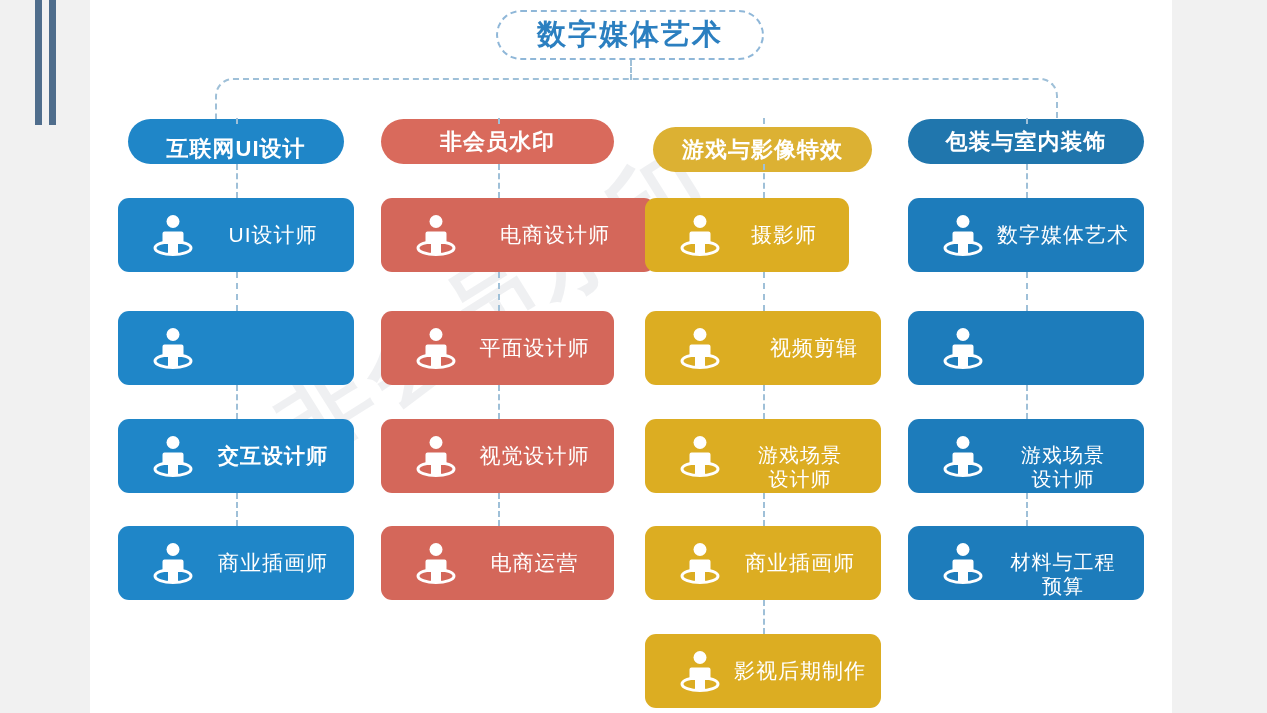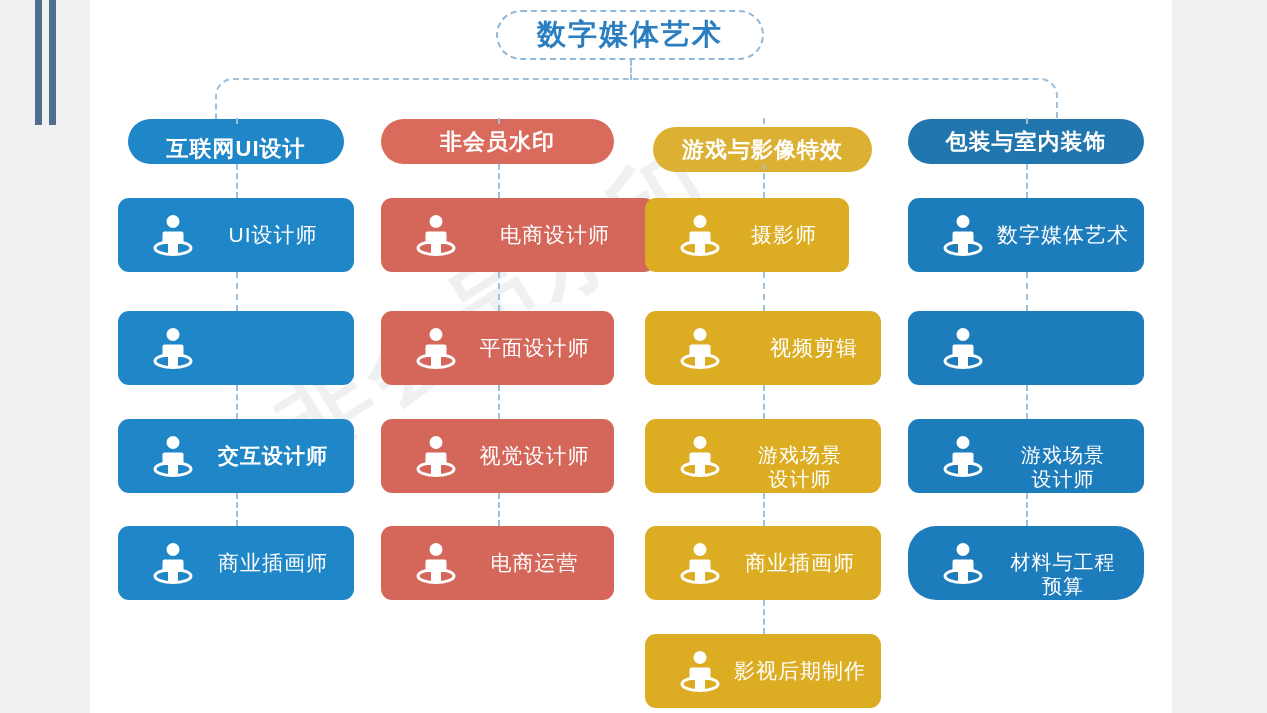--- a/index.html
+++ b/index.html
@@ -361,21 +361,21 @@
           <svg class="person-svg" width="44" height="46" viewBox="0 0 44 46" aria-hidden="true">
             <circle cx="22" cy="9.5" r="6.5" fill="#ffffff"></circle>
             <path d="M13.5 19.5h17a2 2 0 0 1 2 2V30a2 2 0 0 1-2 2h-3.5v10.5h-10V32h-3.5a2 2 0 0 1-2-2v-8.5a2 2 0 0 1 2-2z" fill="#ffffff"></path>
             <ellipse cx="22" cy="36" rx="18" ry="6.6" fill="none" stroke="#ffffff" stroke-width="3"></ellipse>
           </svg>
         </span>
         <span class="label">游戏场景
 设计师</span>
       </div>
       <div class="conn conn-vert" style="left: 1026px; top: 493px; height: 33px;"></div>
-      <div class="card two-line" style="left: 908px; width: 236px; top: 526px; background: rgb(29, 124, 187); border-radius: 28px;">
+      <div class="card two-line" style="left: 908px; width: 236px; top: 526px; background: rgb(29, 124, 187);">
         <span class="icon-wrap">
           <svg class="person-svg" width="44" height="46" viewBox="0 0 44 46" aria-hidden="true">
             <circle cx="22" cy="9.5" r="6.5" fill="#ffffff"></circle>
             <path d="M13.5 19.5h17a2 2 0 0 1 2 2V30a2 2 0 0 1-2 2h-3.5v10.5h-10V32h-3.5a2 2 0 0 1-2-2v-8.5a2 2 0 0 1 2-2z" fill="#ffffff"></path>
             <ellipse cx="22" cy="36" rx="18" ry="6.6" fill="none" stroke="#ffffff" stroke-width="3"></ellipse>
           </svg>
         </span>
         <span class="label">材料与工程
 预算</span>
       </div>

